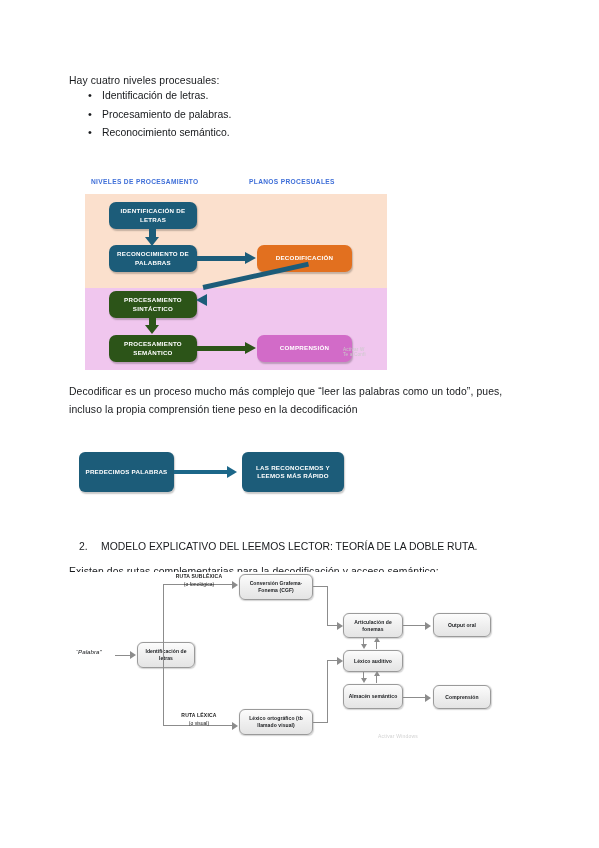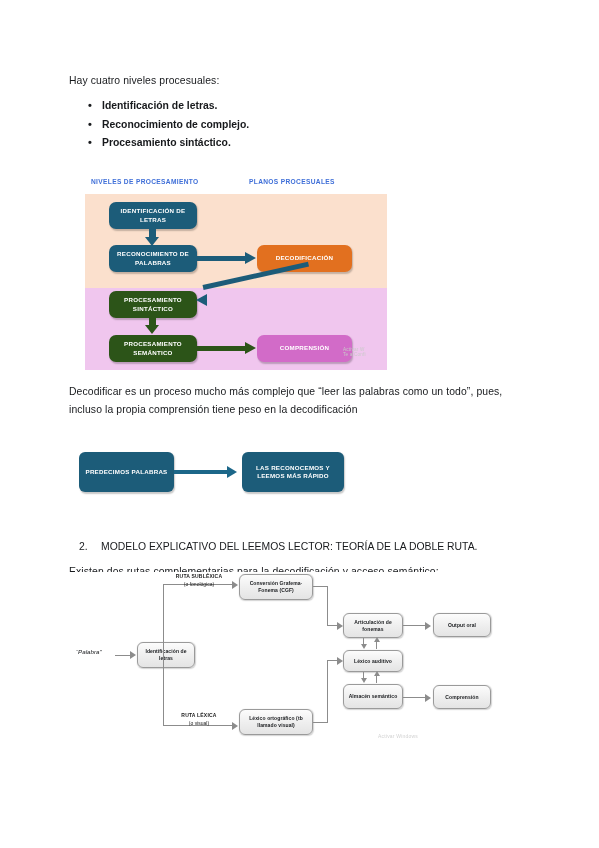--- a/index.html
+++ b/index.html
@@ -146,24 +146,24 @@
   .ln { position:absolute; background:#8c8c8c; }
   .tri { position:absolute; width:0; height:0; }
 </style>
 </head>
 <body>
 
 <div class="page">
 
   <div class="para" style="left:69px; top:72px; width:450px;">Hay cuatro niveles procesuales:</div>
 
-  <ul class="bullets" style="left:69px; top:97px; width:450px;font-weight:bold;">
+  <ul class="bullets" style="left:69px; top:87px; width:450px;">
     <li><span>Identificación de letras.</span></li>
-    <li><span>Reconocimiento de complejo.</span></li>
-    <li><span>Procesamiento sintáctico.</span></li>
+    <li><span>Procesamiento de palabras.</span></li>
+    <li><span>Reconocimiento semántico.</span></li>
   </ul>
 
   <div class="fig1">
     <div class="band-top"></div>
     <div class="band-bot"></div>
 
     <div class="hdr" style="left:6px; top:3px;">NIVELES DE PROCESAMIENTO</div>
     <div class="hdr" style="left:164px; top:3px;">PLANOS PROCESUALES</div>
 
     <div class="fbox teal" style="left:24px; top:27px; width:88px; height:27px;">IDENTIFICACIÓN DE LETRAS</div>

